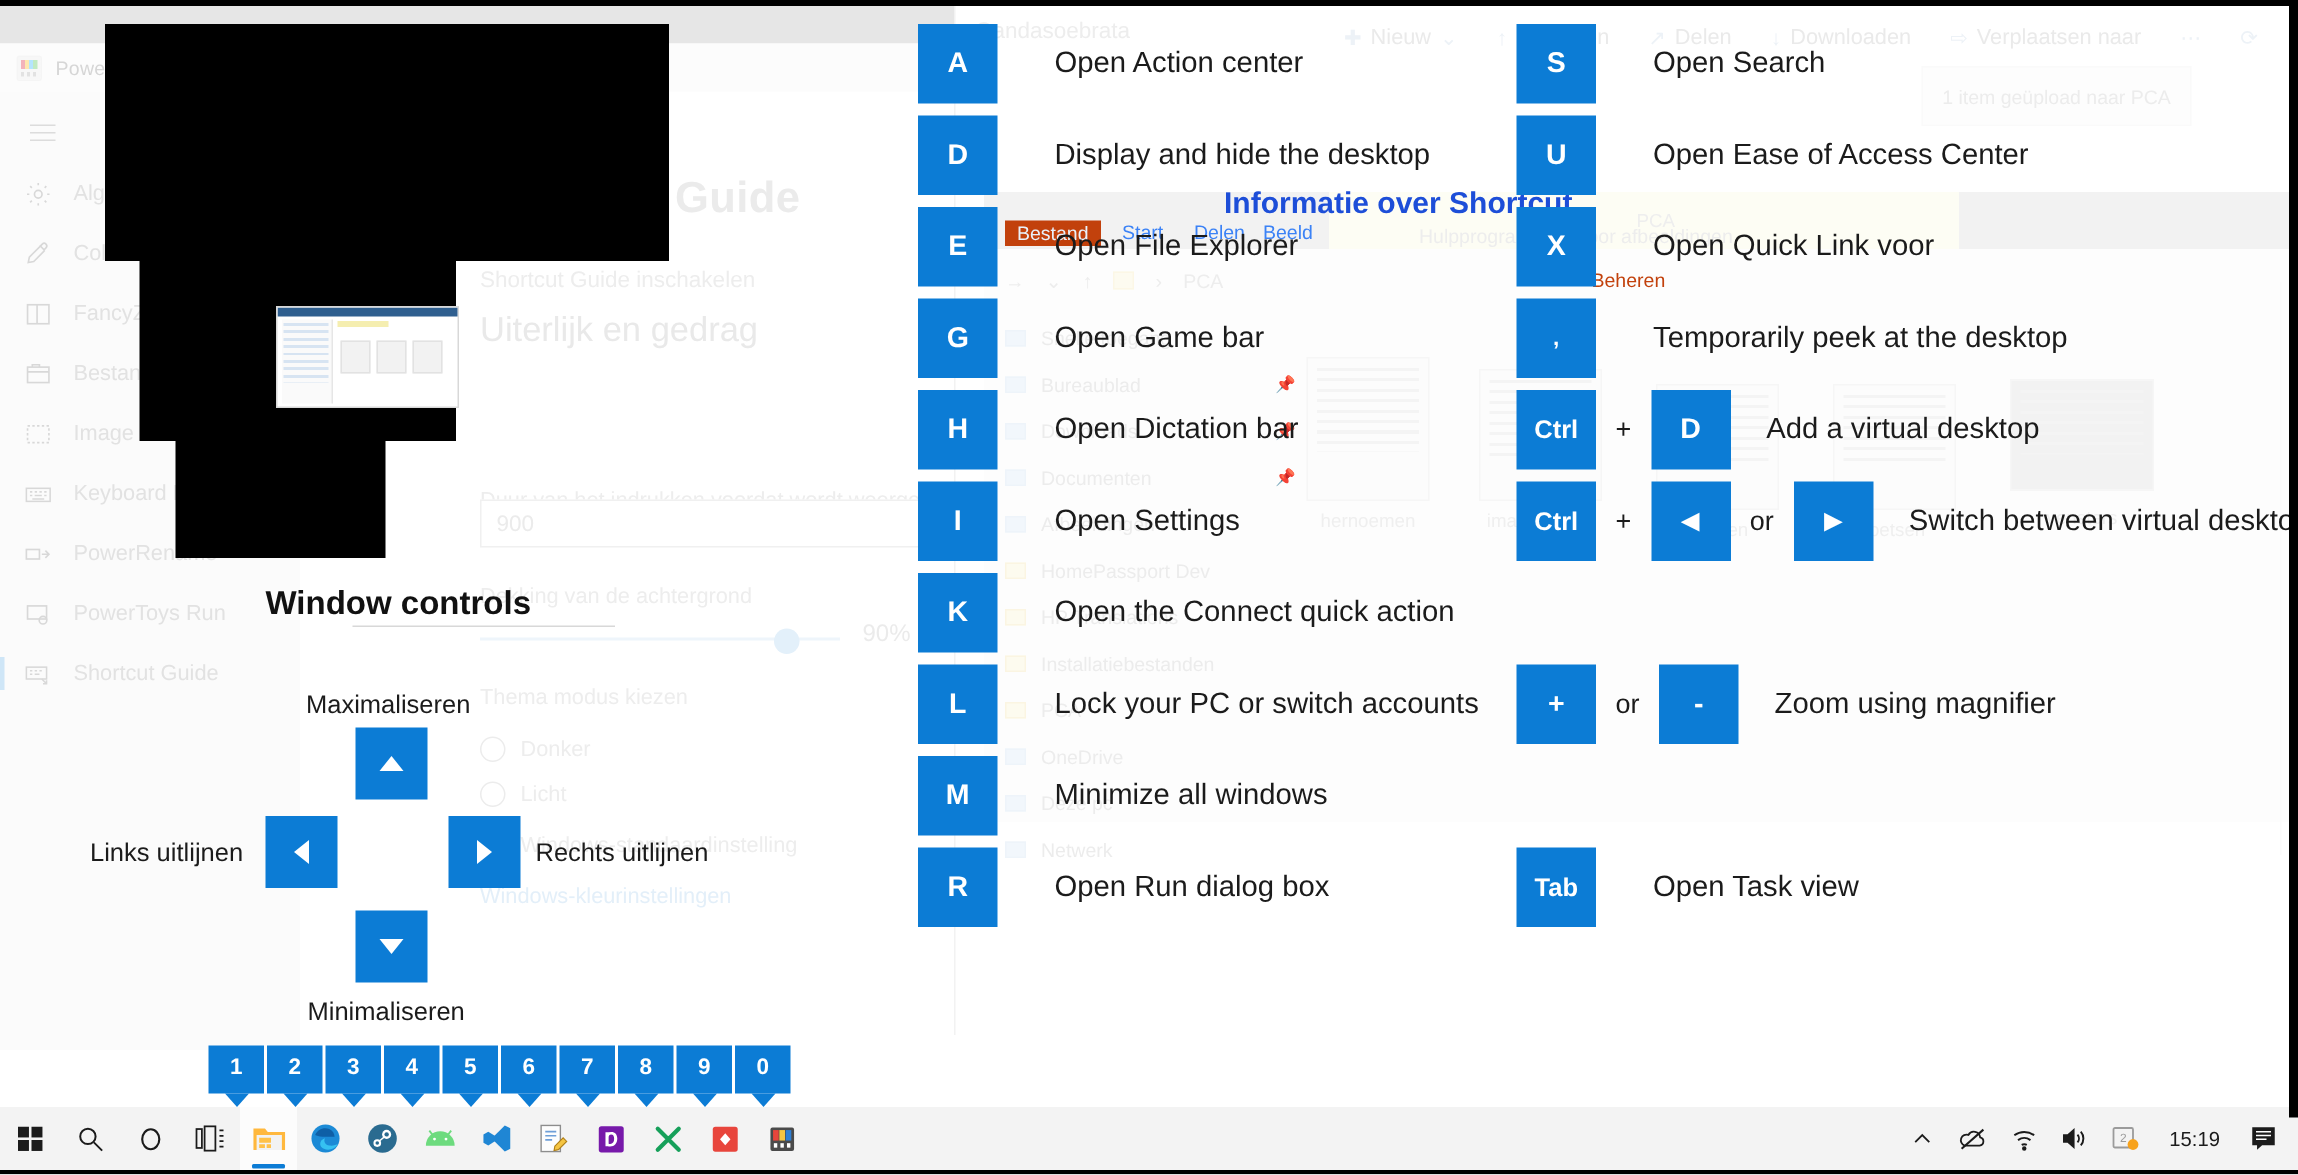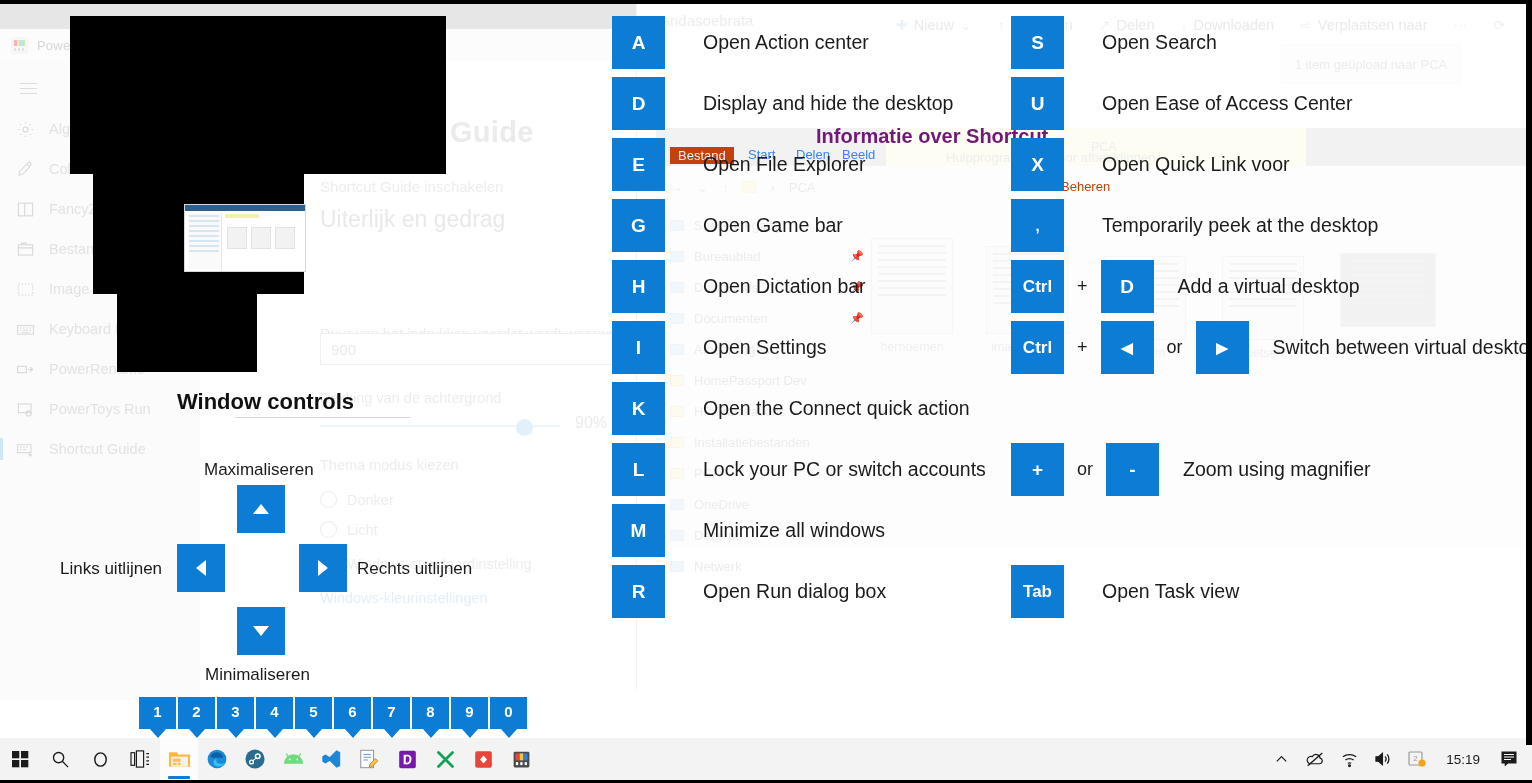--- a/index.html
+++ b/index.html
@@ -500,21 +500,21 @@
           <span class="lines"></span>
         </div>
       <div class="fe-thumb-cap" style="left:672px;top:210px">vensters</div>
     </div>
 
     <div id="od-pane">
       
       
     </div>
 
-    <div style="position:absolute;left:180px;top:125px;font-size:20px;color:#701a75;font-weight:600;">Informatie over Shortcut</div>
+    <div style="position:absolute;left:180px;top:125px;font-size:20px;color:#1d4ed8;font-weight:600;">Informatie over Shortcut</div>
     <div style="position:absolute;left:455px;top:140px;font-size:12.5px;color:#eeeeee;">PCA</div>
   </div>
 
   <div id="sg">
     <div id="sg-divider"></div>
 
     <div class="sg-row" style="left:612px; top:16px;">
       <div class="key">A</div>
       <div class="sg-label">Open Action center</div>
     </div>

